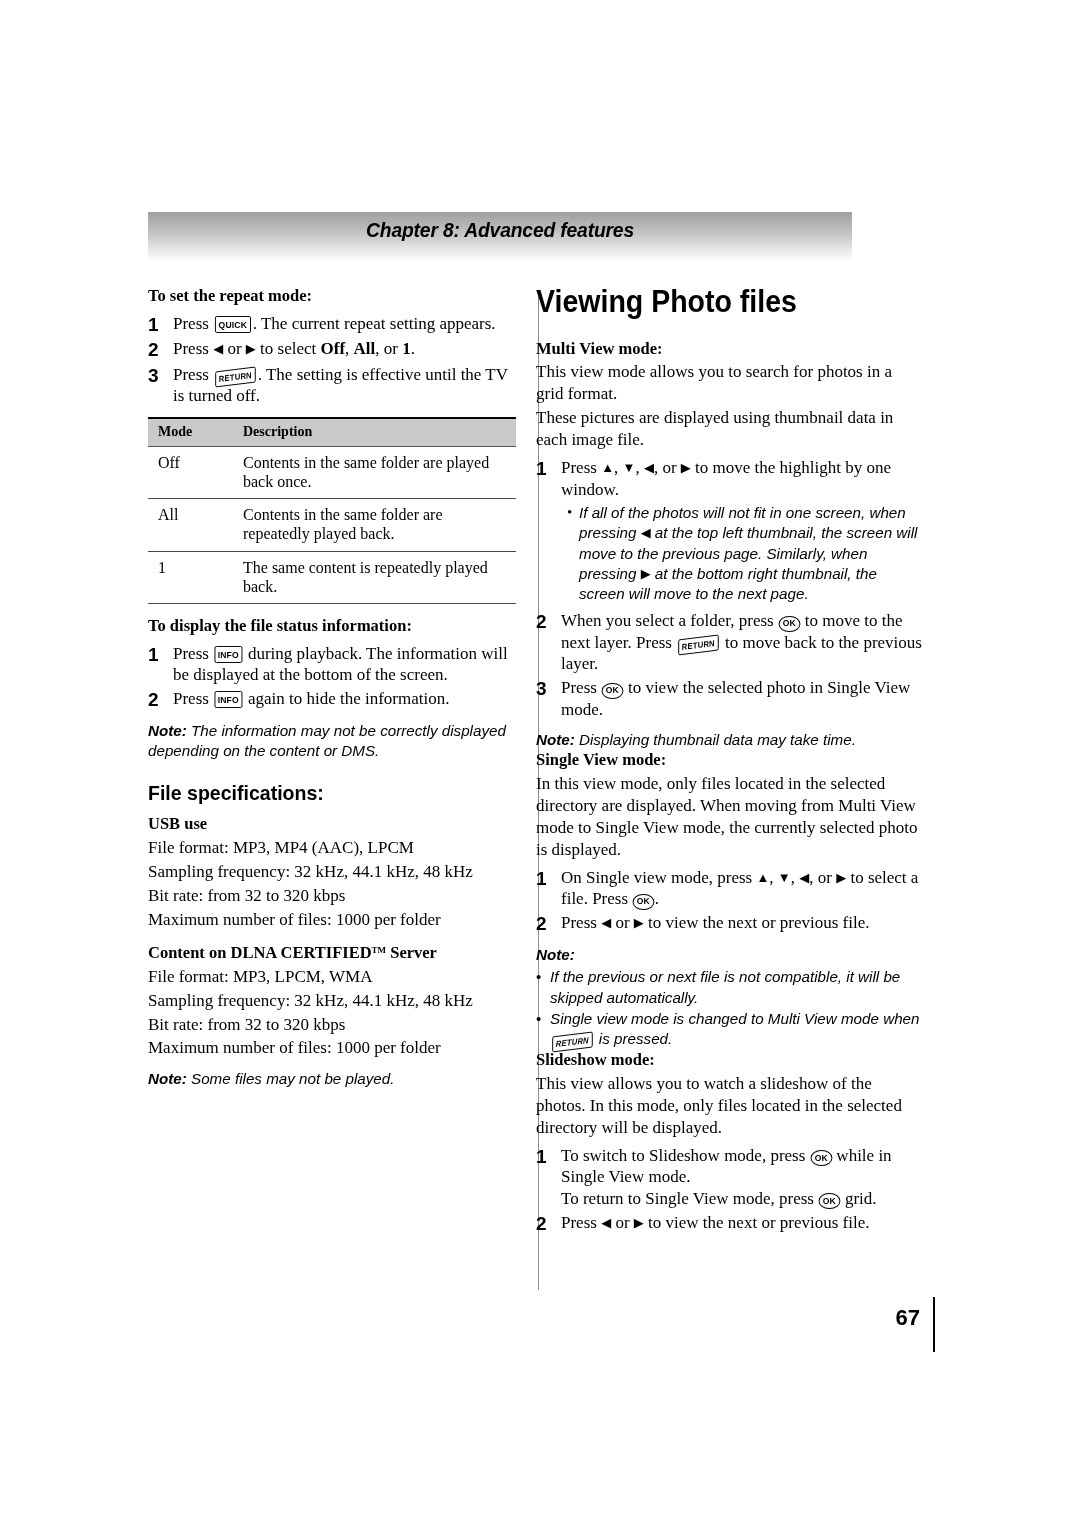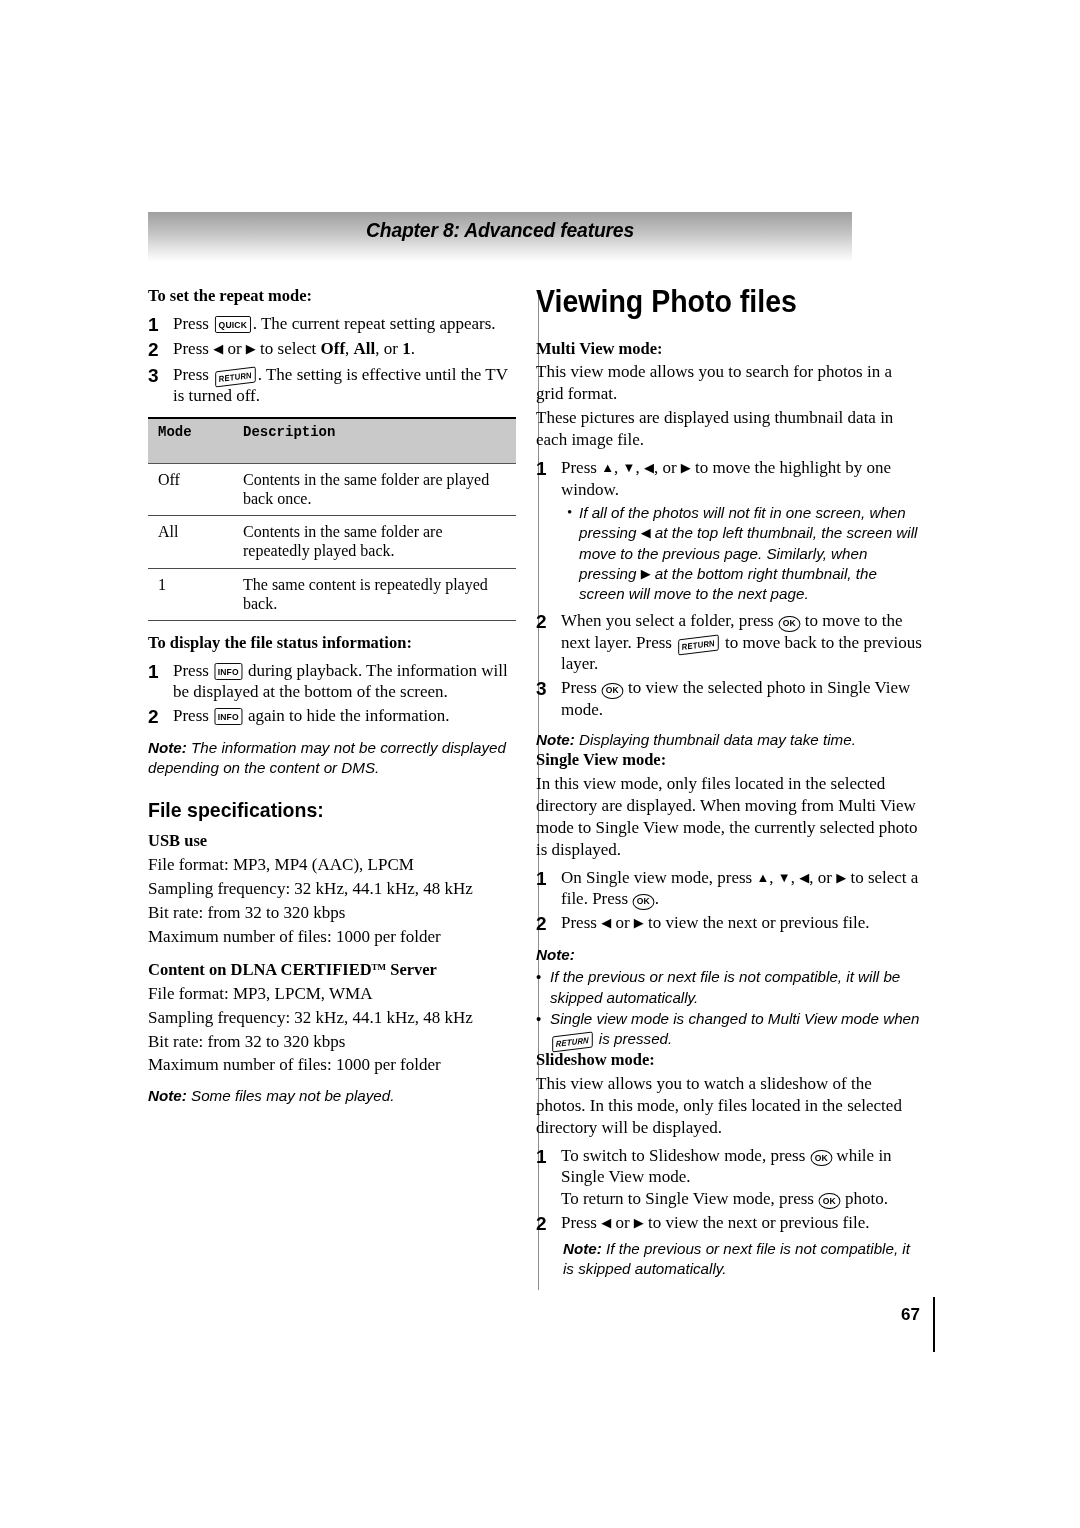--- a/index.html
+++ b/index.html
@@ -171,25 +171,25 @@
 
   
   .mode-table {
     border-collapse: collapse;
     width: 100%;
     margin: 10px 0 12px 0;
     table-layout: fixed;
   }
   .mode-table th {
     background: #c9c9c9;
-    font-family: Liberation Mono, monospace;
+    font-family: Liberation Serif, serif;
     font-weight: bold;
     font-size: 14px;
     text-align: left;
-    padding: 5px 6px 23px 10px;
+    padding: 5px 6px 6px 10px;
     border-top: 2px solid #000;
     border-bottom: 1px solid #555;
   }
   .mode-table td {
     font-family: "Liberation Serif", serif;
     font-size: 16px;
     line-height: 1.2;
     padding: 6px 6px 7px 10px;
     vertical-align: top;
     border-bottom: 1.6px solid #4a4a4a;
@@ -250,21 +250,21 @@
   .bold { font-weight: bold; }
   .sup-tm { font-size: 9px; vertical-align: 5px; margin-top: 30px; }
 
   
   .page-number {
     position: absolute;
     left: 880px;
     top: 1305px;
     font-family: "Liberation Sans", sans-serif;
     font-weight: bold;
-    font-size: 17px;
+    font-size: 22px;
     width: 40px;
     text-align: right;
   }
   .footer-rule {
     position: absolute;
     left: 933px;
     top: 1297px;
     width: 2px;
     height: 55px;
     background: #000;
@@ -426,27 +426,26 @@
         </div>
       </div>
     </div>
 
     <div class="h-sub tight" style="">Slideshow mode:</div>
     <div class="para">This view allows you to watch a slideshow of the photos. In this mode, only files located in the selected directory will be displayed.</div>
 
     <div class="steps">
       <div class="step">
         <div class="step-num">1</div>
-        <div class="step-body"><span>To switch to Slideshow mode, press </span><span class="key-ok">OK</span><span> while in Single View mode.</span><br><span>To return to Single View mode, press </span><span class="key-ok">OK</span><span> photo.</span></div>
+        <div class="step-body"><span>To switch to Slideshow mode, press </span><span class="key-ok">OK</span><span> while in Single View mode.</span><br><span>To return to Single View mode, press </span><span class="key-ok">OK</span><span> grid.</span></div>
       </div>
       <div class="step">
         <div class="step-num">2</div>
         <div class="step-body">
           <span>Press </span><span class="arrow">◀</span><span> or </span><span class="arrow">▶</span><span> to view the next or previous file.</span>
-          <div class="note" style="margin-top:6px;margin-left:2px;"><span class="note-label">Note:</span><span> If the previous or next file is not compatible, it is skipped automatically.</span></div>
         </div>
       </div>
     </div>
 
   </div>
 
   <div class="page-number">67</div>
   <div class="footer-rule"></div>
 
 </div>

